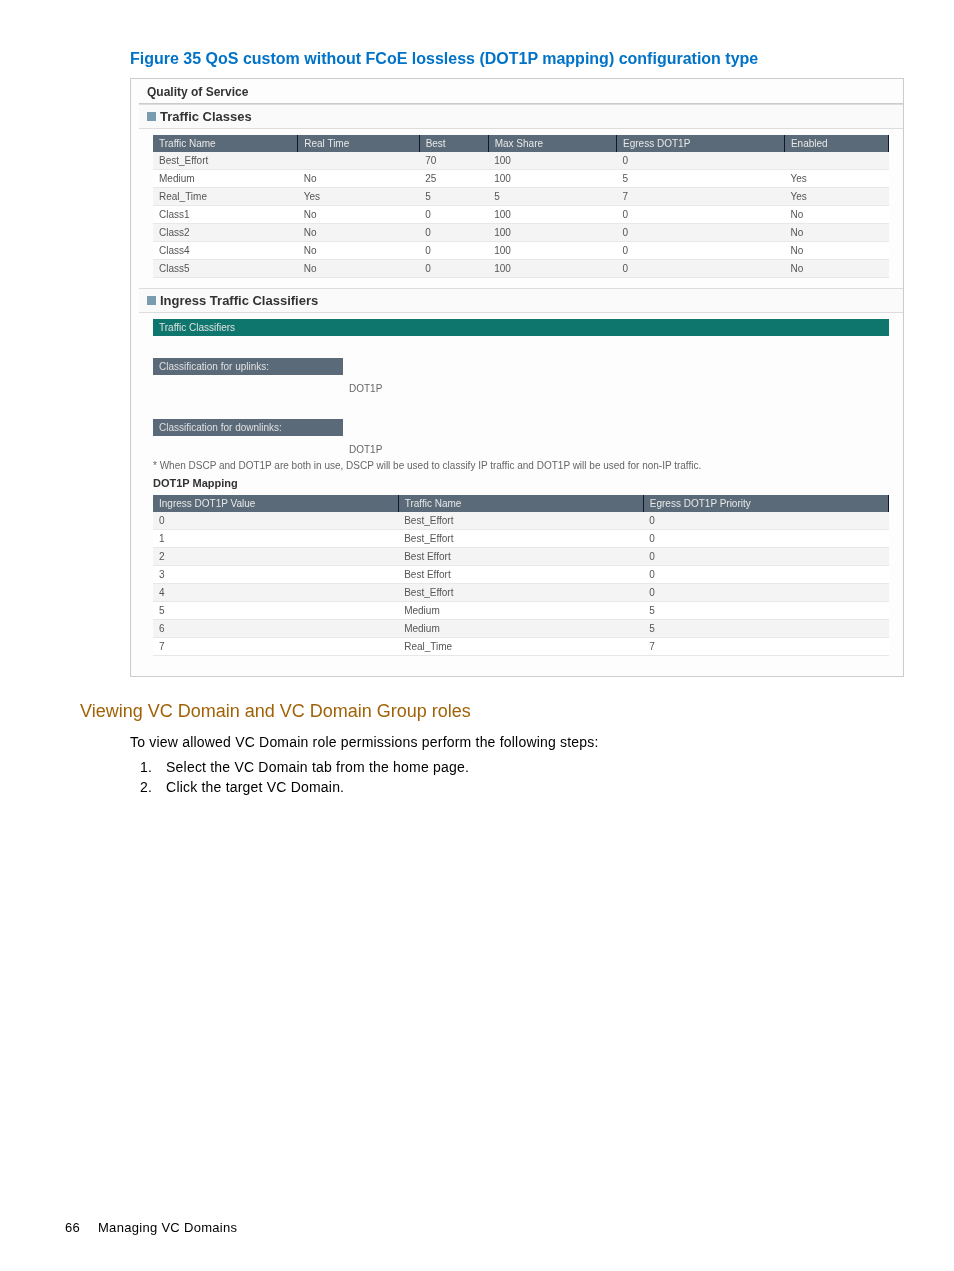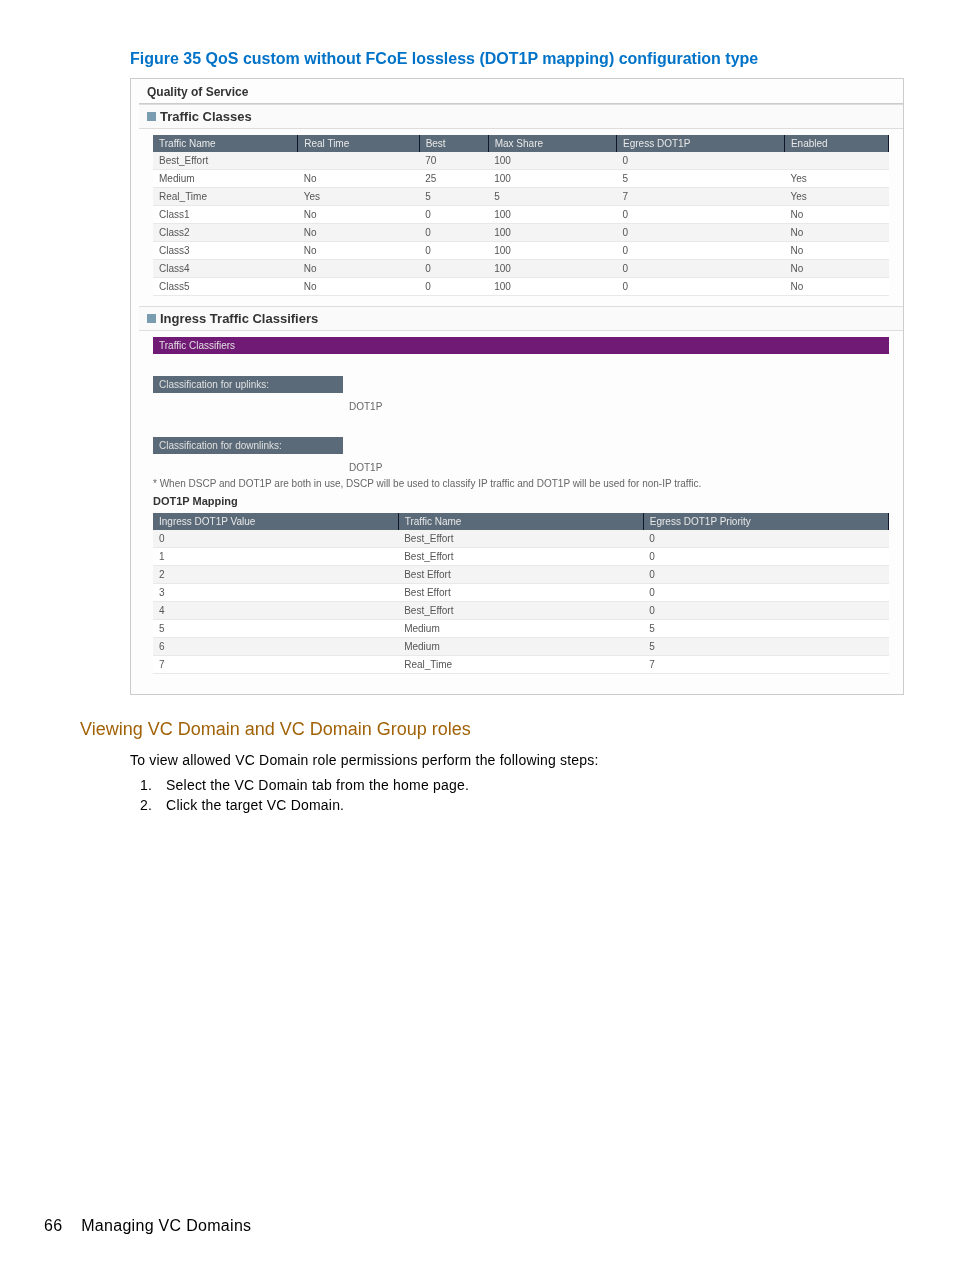--- a/index.html
+++ b/index.html
@@ -129,29 +129,29 @@
     margin-left: 90px;
     margin-top: 6px;
     font-size: 14px;
     font-family: "Arial Narrow", Arial, sans-serif;
     letter-spacing: 0.2px;
   }
   .ol .item { display: flex; gap: 14px; margin-bottom: 4px; }
   .footer {
     position: absolute;
     bottom: 36px;
-    left: 44px;
-    font-size: 16px;
+    left: 65px;
+    font-size: 13px;
     color: #000;
     font-family: "Arial Narrow", Arial, sans-serif;
     letter-spacing: 0.3px;
   }
   .footer .pagenum { margin-right: 14px; }
   .classifiers-head {
-    background: #701a75;
+    background: #0f766e;
     color: #e0e0e0;
     font-size: 10px;
     padding: 3px 6px;
     margin: 6px 14px 0 14px;
   }
 </style>
 </head>
 <body>
 
 <div class="page-wrap">
@@ -211,28 +211,20 @@
           </tr>
           <tr>
             <td>Class2</td>
             <td>No</td>
             <td>0</td>
             <td>100</td>
             <td>0</td>
             <td>No</td>
           </tr>
           <tr>
-            <td>Class3</td>
-            <td>No</td>
-            <td>0</td>
-            <td>100</td>
-            <td>0</td>
-            <td>No</td>
-          </tr>
-          <tr>
             <td>Class4</td>
             <td>No</td>
             <td>0</td>
             <td>100</td>
             <td>0</td>
             <td>No</td>
           </tr>
           <tr>
             <td>Class5</td>
             <td>No</td>

